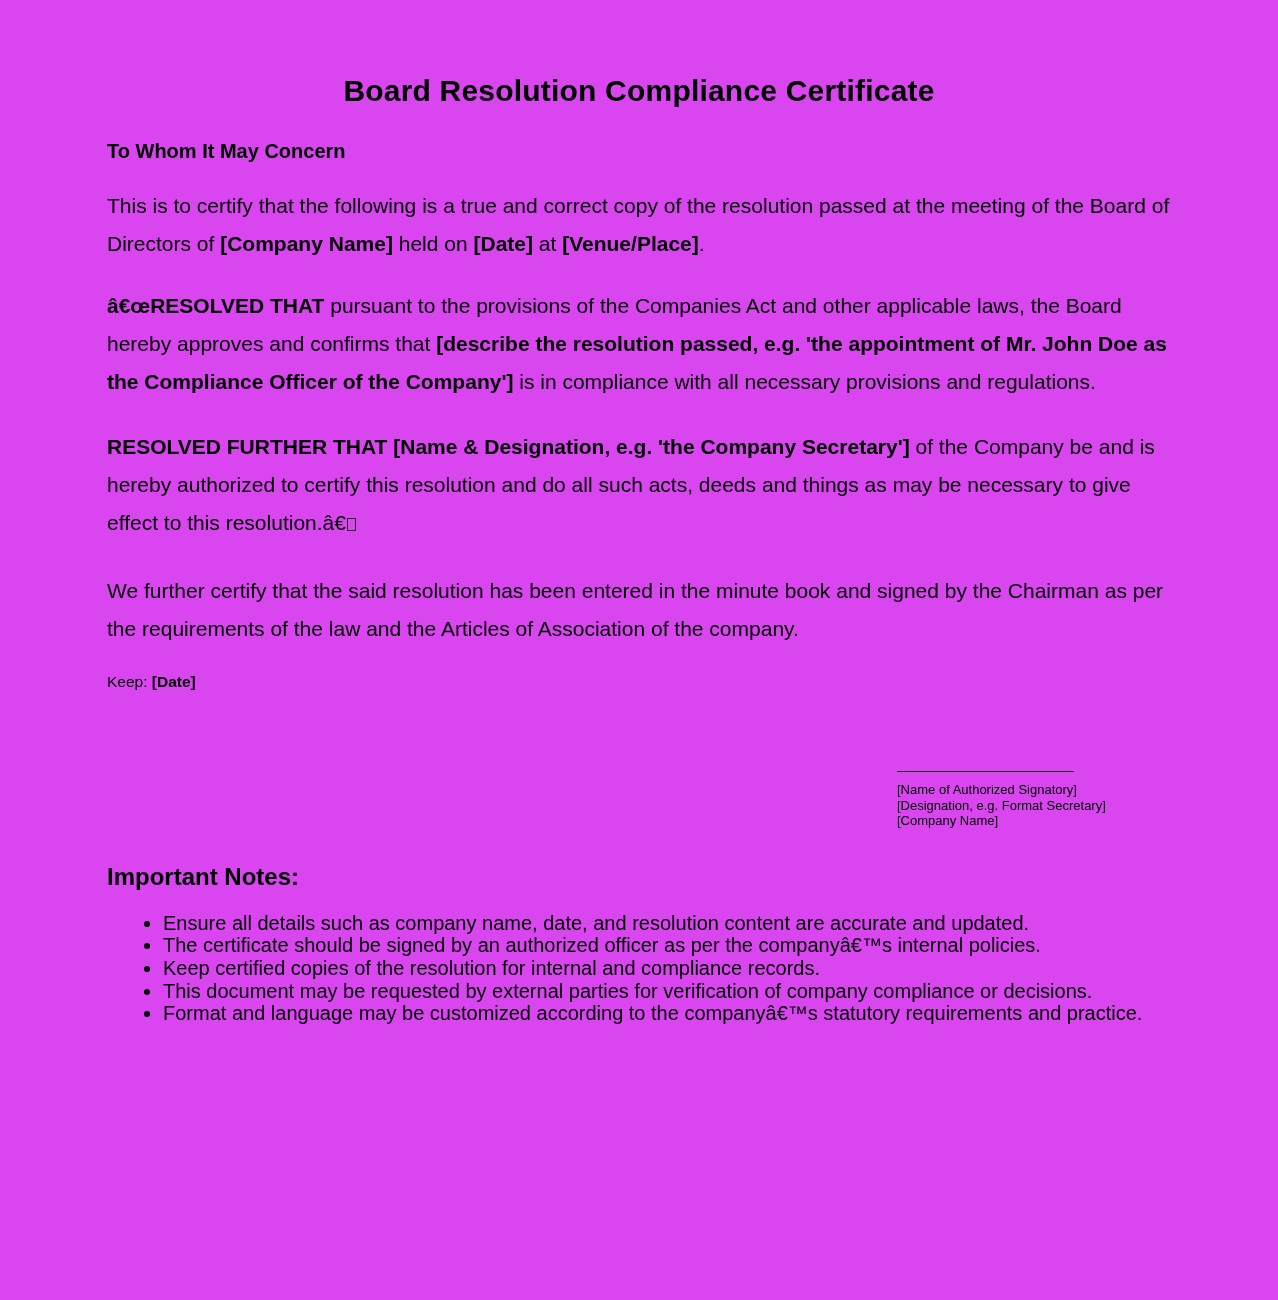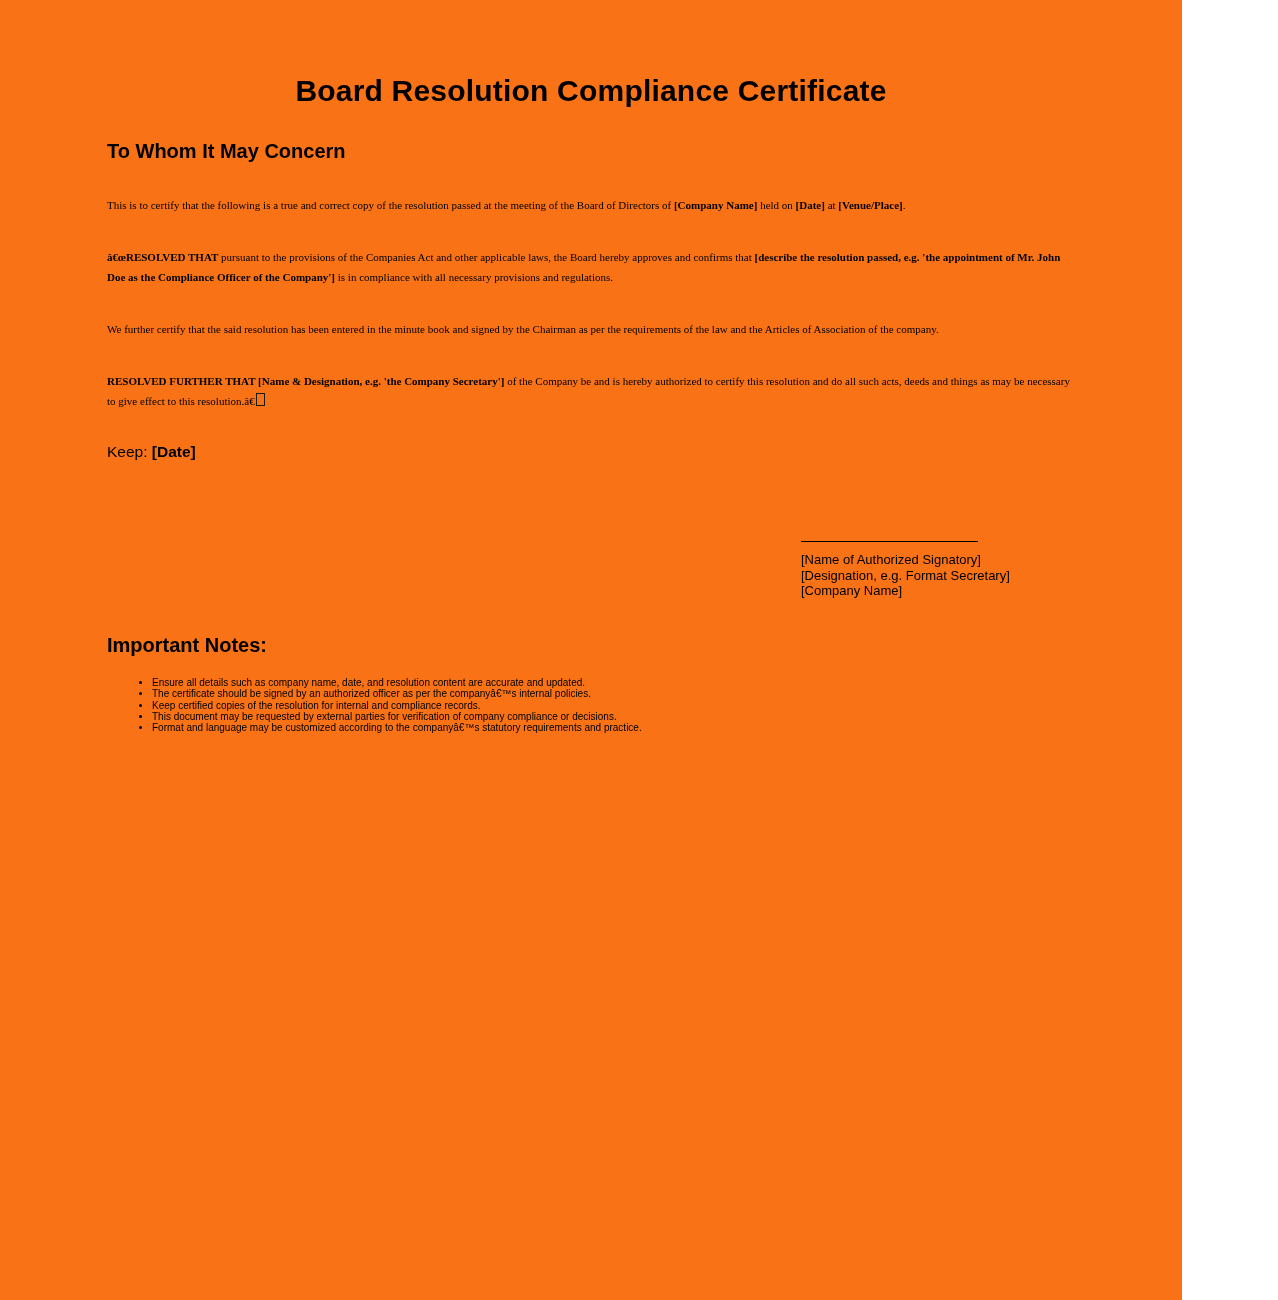--- a/index.html
+++ b/index.html
@@ -4,44 +4,43 @@
 <style>
   * { margin: 0; padding: 0; box-sizing: border-box; }
   html, body { background: #ffffff; }
   body {
     width: 1278px;
     min-height: 1300px;
     font-family: "Liberation Sans", "DejaVu Sans", sans-serif;
     color: #000000;
   }
   .page {
-    width: 1182px;
+    width: 1278px;
     min-height: 1300px;
     padding: 74px 107px 60px 107px;
-    background: #f97316;
+    background: #d946ef;
   }
   .doc-title {
     font-size: 30px;
     font-weight: bold;
     text-align: center;
     line-height: 1.15;
     margin: 0 0 0 0;
     letter-spacing: 0.2px;
   }
   h2.section-heading {
     font-size: 20px;
     font-weight: bold;
     margin: 30px 0 12px 0;
     line-height: 1.2;
   }
   p.body-par {
-    font-size: 11px;
+    font-size: 21px;
     line-height: 1.82;
-    margin: 32px 0;
-    font-family: Liberation Serif, serif;
+    margin: 24px 0;
   }
   p.body-par.gap-lg { margin-top: 26px; }
   p.body-par.gap-xl { margin-top: 30px; }
   .b { font-weight: bold; }
   .tofu {
     display: inline-block;
     width: 9px;
     height: 13px;
     border: 1.2px solid #1a1a1a;
     vertical-align: -1px;
@@ -61,50 +60,50 @@
   }
   .signature-rule {
     width: 177px;
     border: 0;
     border-top: 1.4px solid #000;
     margin: 0 0 10px 0;
   }
   .signature-block .sig-line { display: block; }
   .notes { margin-top: 34px; }
   .notes-heading {
-    font-size: 20px;
+    font-size: 24px;
     font-weight: bold;
     margin: 0 0 20px 0;
     line-height: 1.2;
   }
   ul.notes-list {
-    margin: 5px;
+    margin: 16px;
     padding-left: 40px;
-    font-size: 10px;
+    font-size: 20px;
     line-height: 1.13;
   }
   ul.notes-list li { margin: 0 0 0 0; }
 </style>
 </head>
 <body>
 
 <div class="page">
 
   <h1 class="doc-title">Board Resolution Compliance Certificate</h1>
 
   <h2 class="section-heading">To Whom It May Concern</h2>
 
   <p class="body-par"><span>This is to certify that the following is a true and correct copy of the resolution passed at the meeting of the Board of Directors of </span><span class="b">[Company Name]</span><span> held on </span><span class="b">[Date]</span><span> at </span><span class="b">[Venue/Place]</span><span>.</span></p>
 
 
   <p class="body-par"><span class="b">â€œRESOLVED THAT</span><span> pursuant to the provisions of the Companies Act and other applicable laws, the Board hereby approves and confirms that </span><span class="b">[describe the resolution passed, e.g. 'the appointment of Mr. John Doe as the Compliance Officer of the Company']</span><span> is in compliance with all necessary provisions and regulations.</span></p>
 
+  <p class="body-par gap-lg"><span class="b">RESOLVED FURTHER THAT [Name &amp; Designation, e.g. 'the Company Secretary']</span><span> of the Company be and is hereby authorized to certify this resolution and do all such acts, deeds and things as may be necessary to give effect to this resolution.â€</span><span class="tofu"></span></p>
+
   <p class="body-par gap-xl">We further certify that the said resolution has been entered in the minute book and signed by the Chairman as per the requirements of the law and the Articles of Association of the company.</p>
-
-  <p class="body-par gap-lg"><span class="b">RESOLVED FURTHER THAT [Name &amp; Designation, e.g. 'the Company Secretary']</span><span> of the Company be and is hereby authorized to certify this resolution and do all such acts, deeds and things as may be necessary to give effect to this resolution.â€</span><span class="tofu"></span></p>
 
   <p class="date-place">
     <span class="line"><span>Keep: </span><span class="b">[Date]</span></span>
   </p>
 
   <div class="signature-block">
     <hr class="signature-rule">
     <span class="sig-line">[Name of Authorized Signatory]</span>
     <span class="sig-line">[Designation, e.g. Format Secretary]</span>
     <span class="sig-line">[Company Name]</span>

